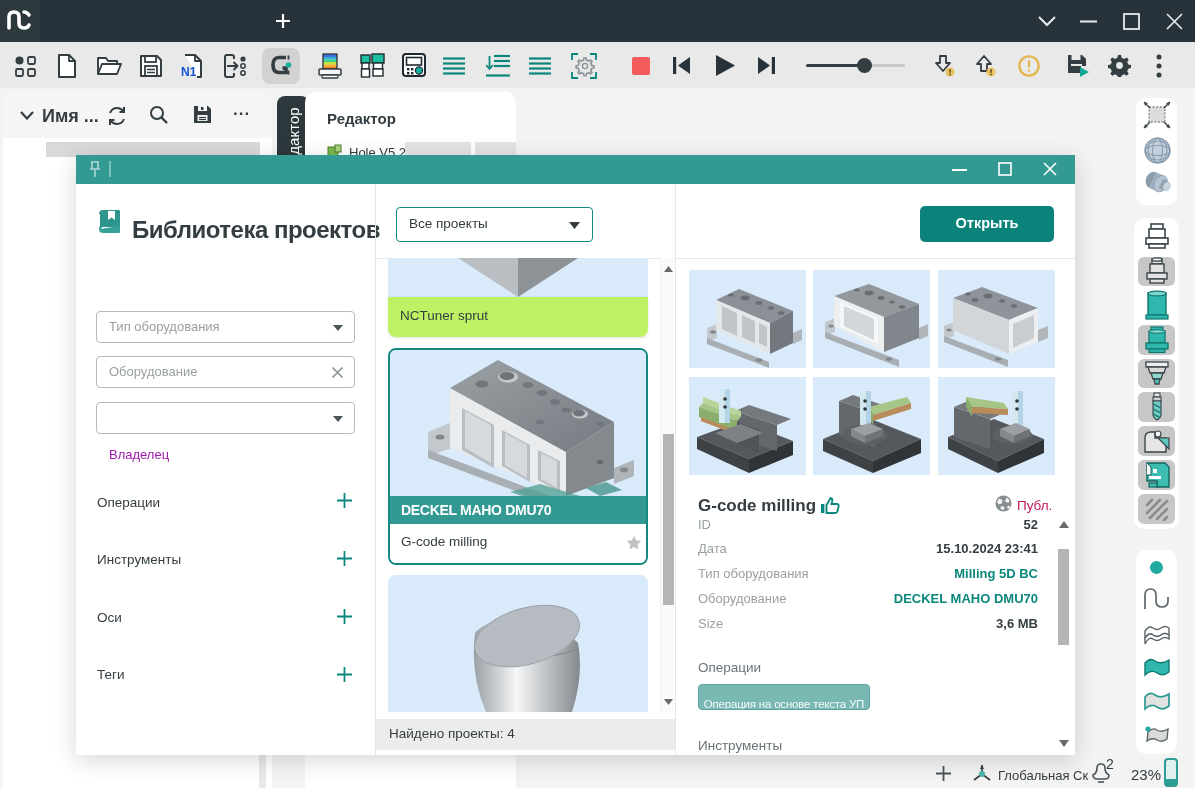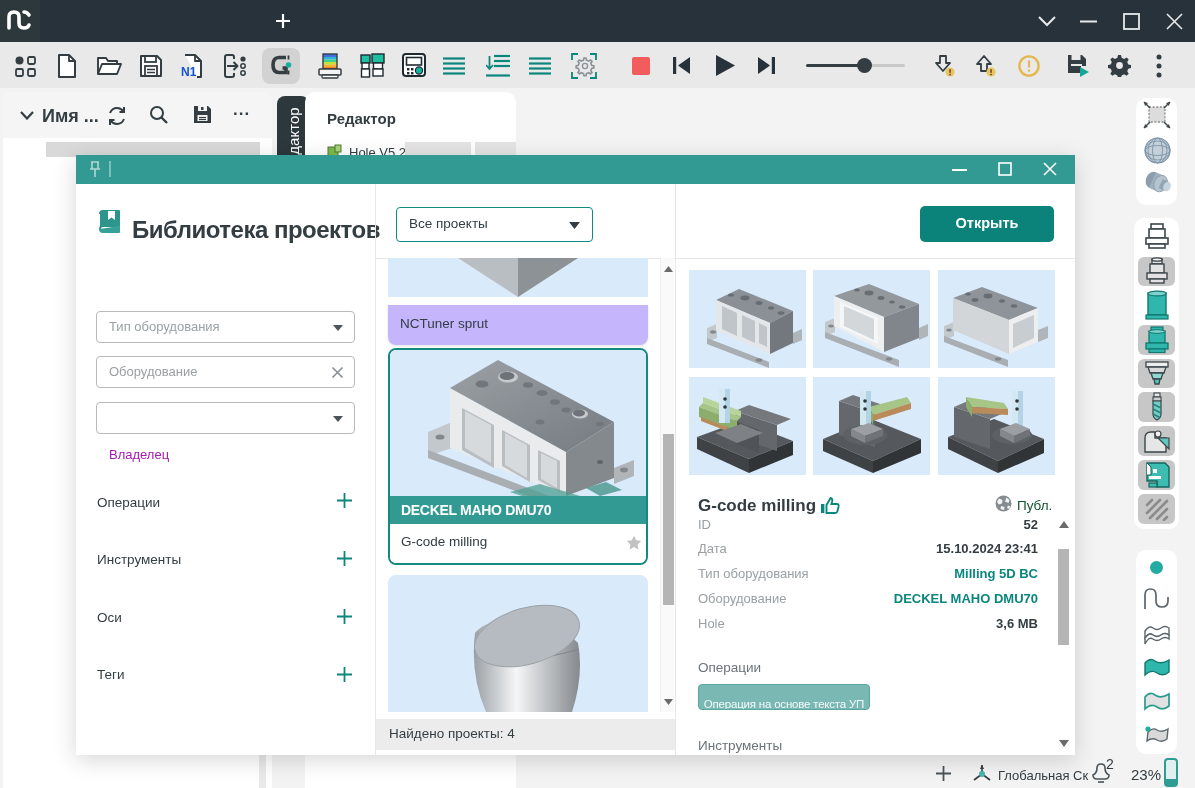--- a/index.html
+++ b/index.html
@@ -499,21 +499,21 @@
   </div>
 
   <div class="abs" style="left:299px;top:103px;width:700px;height:1px;background:#e7e7e7;"></div>
 
   <div class="abs" style="left:312px;top:103px;width:260px;height:39px;background:#d9eafb;overflow:hidden;">
     <svg width="260" height="39" viewBox="0 0 260 39">
       <path d="M70 0 L130 39 L130 0 Z" fill="#b9bec2"></path>
       <path d="M130 0 L130 39 L190 0 Z" fill="#8d9296"></path>
     </svg>
   </div>
-  <div class="abs" style="left:312px;top:150px;width:260px;height:40px;background:#c4b5fd;border-radius:0 0 8px 8px;box-shadow:0 1px 3px rgba(0,0,0,0.12);">
+  <div class="abs" style="left:312px;top:142px;width:260px;height:40px;background:#bef264;border-radius:0 0 8px 8px;box-shadow:0 1px 3px rgba(0,0,0,0.12);">
     <div class="abs" style="left:12px;top:11px;font-size:13.5px;color:#333d42;">NCTuner sprut</div>
   </div>
 
   <div class="abs" style="left:312px;top:193px;width:260px;height:217px;border:2px solid #13897f;border-radius:8px;background:#fff;overflow:hidden;">
     <div class="abs" style="left:0;top:0;width:256px;height:146px;background:#d9eafb;">
       <svg width="256" height="146" viewBox="0 0 256 146">
         <defs>
           <linearGradient id="topf" x1="0" y1="0" x2="1" y2="1">
             <stop offset="0" stop-color="#9aa0a4"></stop>
               <stop offset="1" stop-color="#757b80"></stop>
@@ -719,27 +719,27 @@
 
   <div class="abs" style="left:622px;top:341px;font-size:17px;font-weight:bold;color:#333d42;">G-code milling</div>
   <svg class="abs" style="left:744px;top:341px" width="20" height="19" viewBox="0 0 20 19">
     <rect x="1" y="8" width="3.4" height="9" fill="#0a877d"></rect>
     <path d="M6.5 17 L6.5 9 L10.5 2 Q12.8 2.6 12.2 5.2 L11.4 8 L17 8 Q19 8.2 18.6 10.4 L17.4 15.4 Q17 17 15.2 17 Z" fill="none" stroke="#0a877d" stroke-width="1.9"></path>
   </svg>
   <svg class="abs" style="left:919px;top:340px" width="17" height="17" viewBox="0 0 17 17">
     <circle cx="8.5" cy="8.5" r="8" fill="#868d91"></circle>
     <path d="M4 3.5 L7.5 5 L7 8.5 L3.5 9.5 L2 6.5 Z M11.5 2.5 L14.5 5 L13.5 8 L10 6.5 Z M6 11 L9.5 12 L9 15 L5.5 14 Z M13 10.5 L15.5 11.5 L14 14 L12 13 Z" fill="#f2f3f3"></path>
   </svg>
-  <div class="abs" style="left:941px;top:343px;font-size:13.5px;color:#14532d;">Публ.</div>
+  <div class="abs" style="left:941px;top:343px;font-size:13.5px;color:#be185d;">Публ.</div>
 
   <div class="abs" style="left:622px;top:362px;font-size:13px;color:#9aa0a3;">ID</div>
   <div class="abs" style="left:622px;top:386px;font-size:13px;color:#9aa0a3;">Дата</div>
   <div class="abs" style="left:622px;top:411px;font-size:13px;color:#9aa0a3;">Тип оборудования</div>
   <div class="abs" style="left:622px;top:436px;font-size:13px;color:#9aa0a3;">Оборудование</div>
-  <div class="abs" style="left:622px;top:461px;font-size:13px;color:#9aa0a3;">Hole</div>
+  <div class="abs" style="left:622px;top:461px;font-size:13px;color:#9aa0a3;">Size</div>
   <div class="abs" style="left:762px;top:362px;width:200px;font-size:13px;font-weight:bold;color:#333d42;text-align:right;">52</div>
   <div class="abs" style="left:762px;top:386px;width:200px;font-size:13px;font-weight:bold;color:#333d42;text-align:right;">15.10.2024 23:41</div>
   <div class="abs" style="left:762px;top:411px;width:200px;font-size:13px;font-weight:bold;color:#0a877d;text-align:right;">Milling 5D BC</div>
   <div class="abs" style="left:762px;top:436px;width:200px;font-size:13px;font-weight:bold;color:#0a877d;text-align:right;">DECKEL MAHO DMU70</div>
   <div class="abs" style="left:762px;top:461px;width:200px;font-size:13px;font-weight:bold;color:#333d42;text-align:right;">3,6 MB</div>
 
   <div class="abs" style="left:622px;top:505px;font-size:13.5px;color:#6b7478;">Операции</div>
   <div class="abs" style="left:622px;top:529px;width:172px;height:26px;background:#7ab8b3;border:1px solid #5ba69f;border-radius:4px;text-align:center;white-space:nowrap;overflow:hidden;">
     <div style="margin-top:13px;font-size:11.5px;letter-spacing:-0.2px;color:#f4fafa;">Операция на основе текста УП</div>
   </div>

